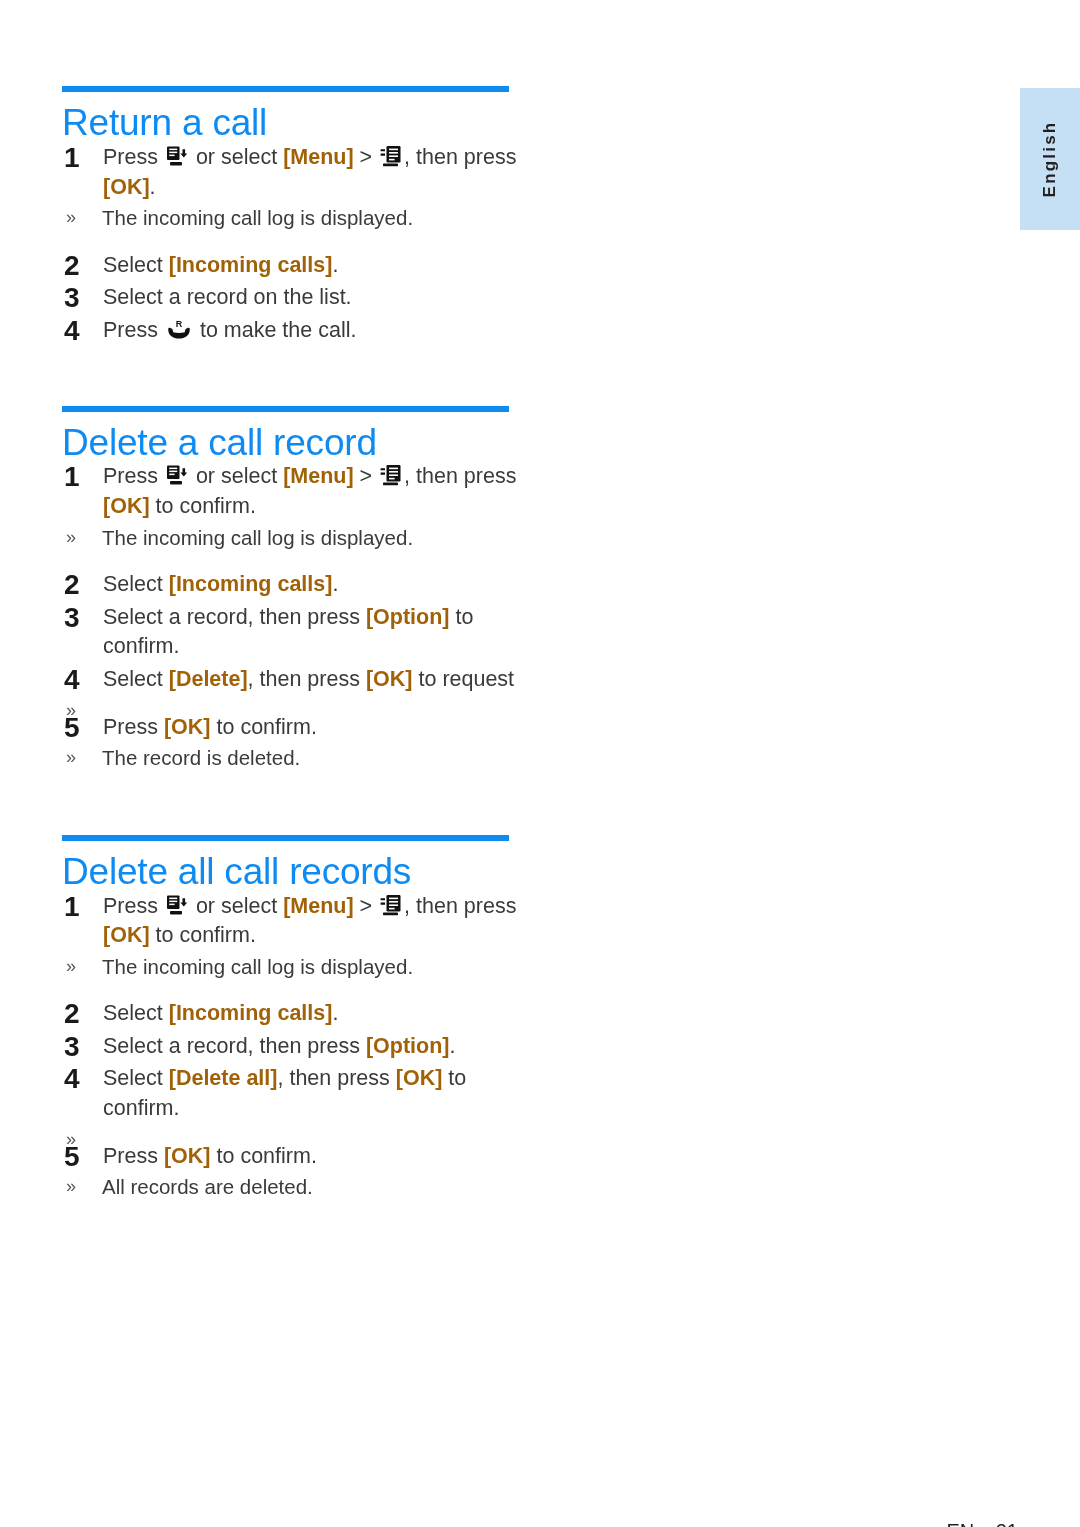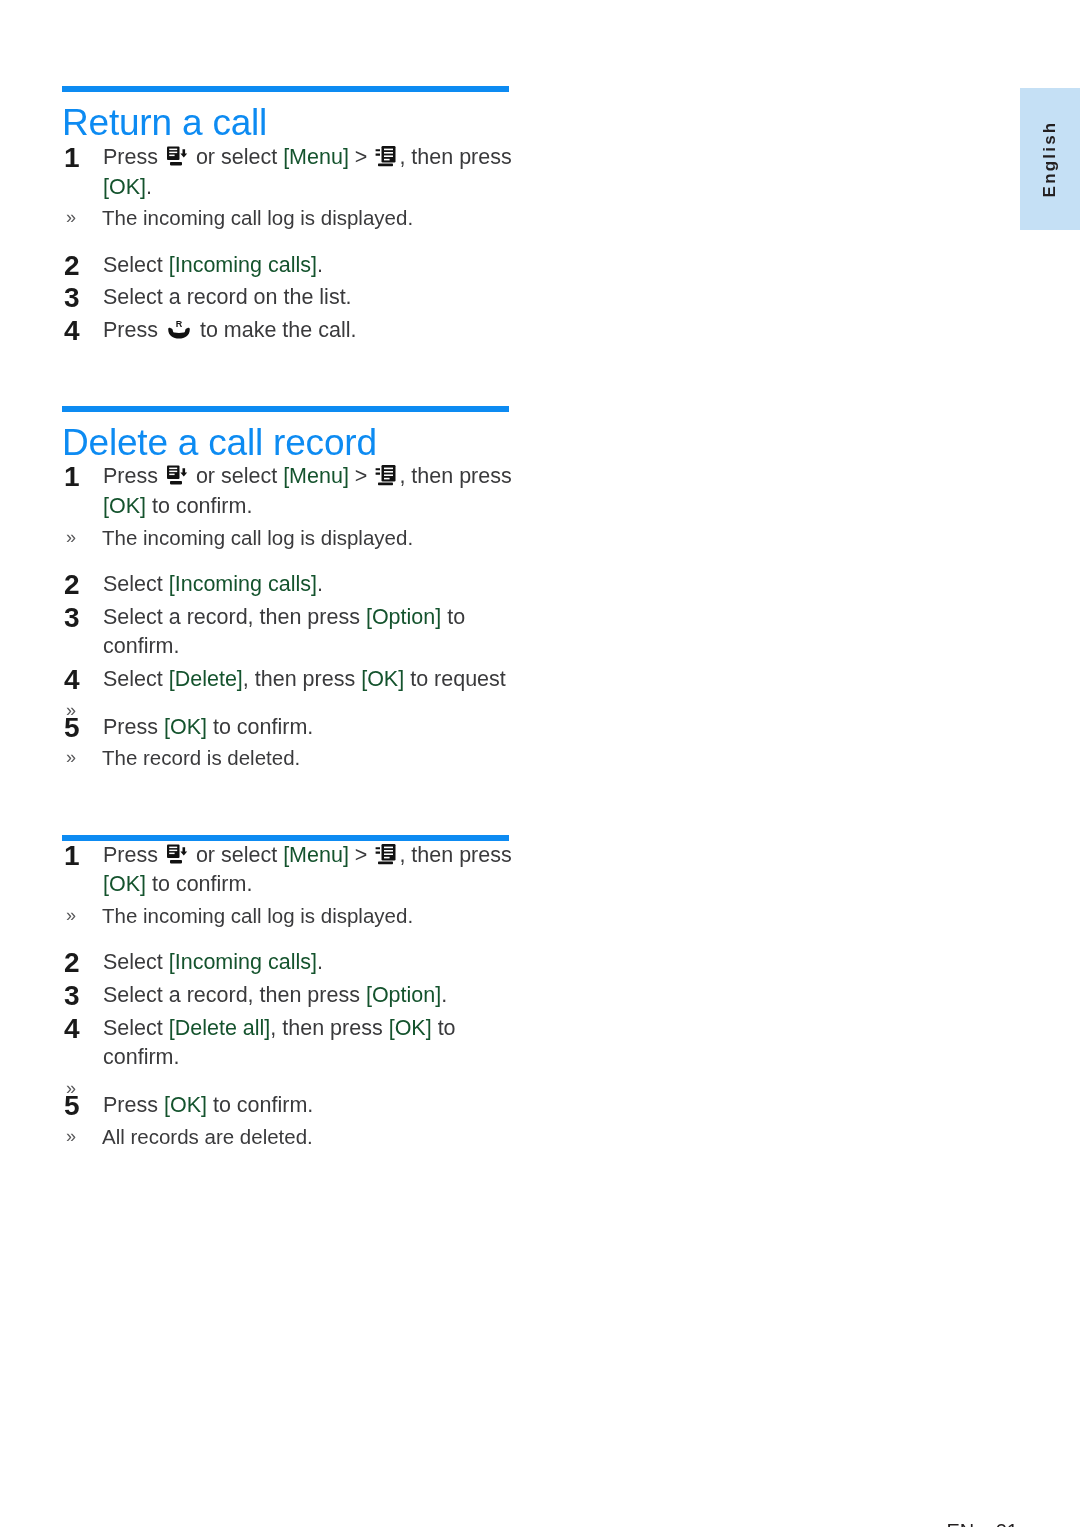--- a/index.html
+++ b/index.html
@@ -98,21 +98,21 @@
     color: #1a1a1a;
     line-height: 1.25;
     width: 26px;
   }
   li.step .body { display: block; }
 
   
   li.step + li.step { margin-top: 3px; }
   li.step.gap-before { margin-top: 18px; }
 
-  b, strong { font-weight: 400; color: #14532d; }
+  b, strong { font-weight: 700; color: #a16207; }
 
   .note {
     position: relative;
     padding-left: 40px;
     font-size: 20.5px;
     line-height: 1.38;
     color: #3a3a3c;
     margin-top: 2px;
   }
   .note .guill {
@@ -216,20 +216,21 @@
           <li class="note"><span class="guill">»</span></li>
           <li class="step gap-before">
             <span class="num">5</span>
             <span class="body"><span>Press </span><b>[OK]</b><span> to confirm.</span></span>
           </li>
           <li class="note"><span class="guill">»</span><span>The record is deleted.</span></li>
         </ol>
       </section>
       <section class="section sec-3">
         <div class="rule"></div>
+        <h2 class="heading">Delete all call records</h2>
         <ol class="steps steps-wrap">
           <li class="step">
             <span class="num">1</span>
             <span class="body"><span>Press </span><span class="icon"><svg width="22" height="22" viewBox="0 0 22 22">
                   <use href="#sym-call-log-key"></use>
                 </svg></span><span> or select </span><b>[Menu]</b><span> &gt; </span><span class="icon"><svg width="22" height="22" viewBox="0 0 22 22">
                   <use href="#sym-call-log-menu"></use>
                 </svg></span><span>, then press </span><b>[OK]</b><span> to confirm.</span></span>
           </li>
           <li class="note"><span class="guill">»</span><span>The incoming call log is displayed.</span></li>

